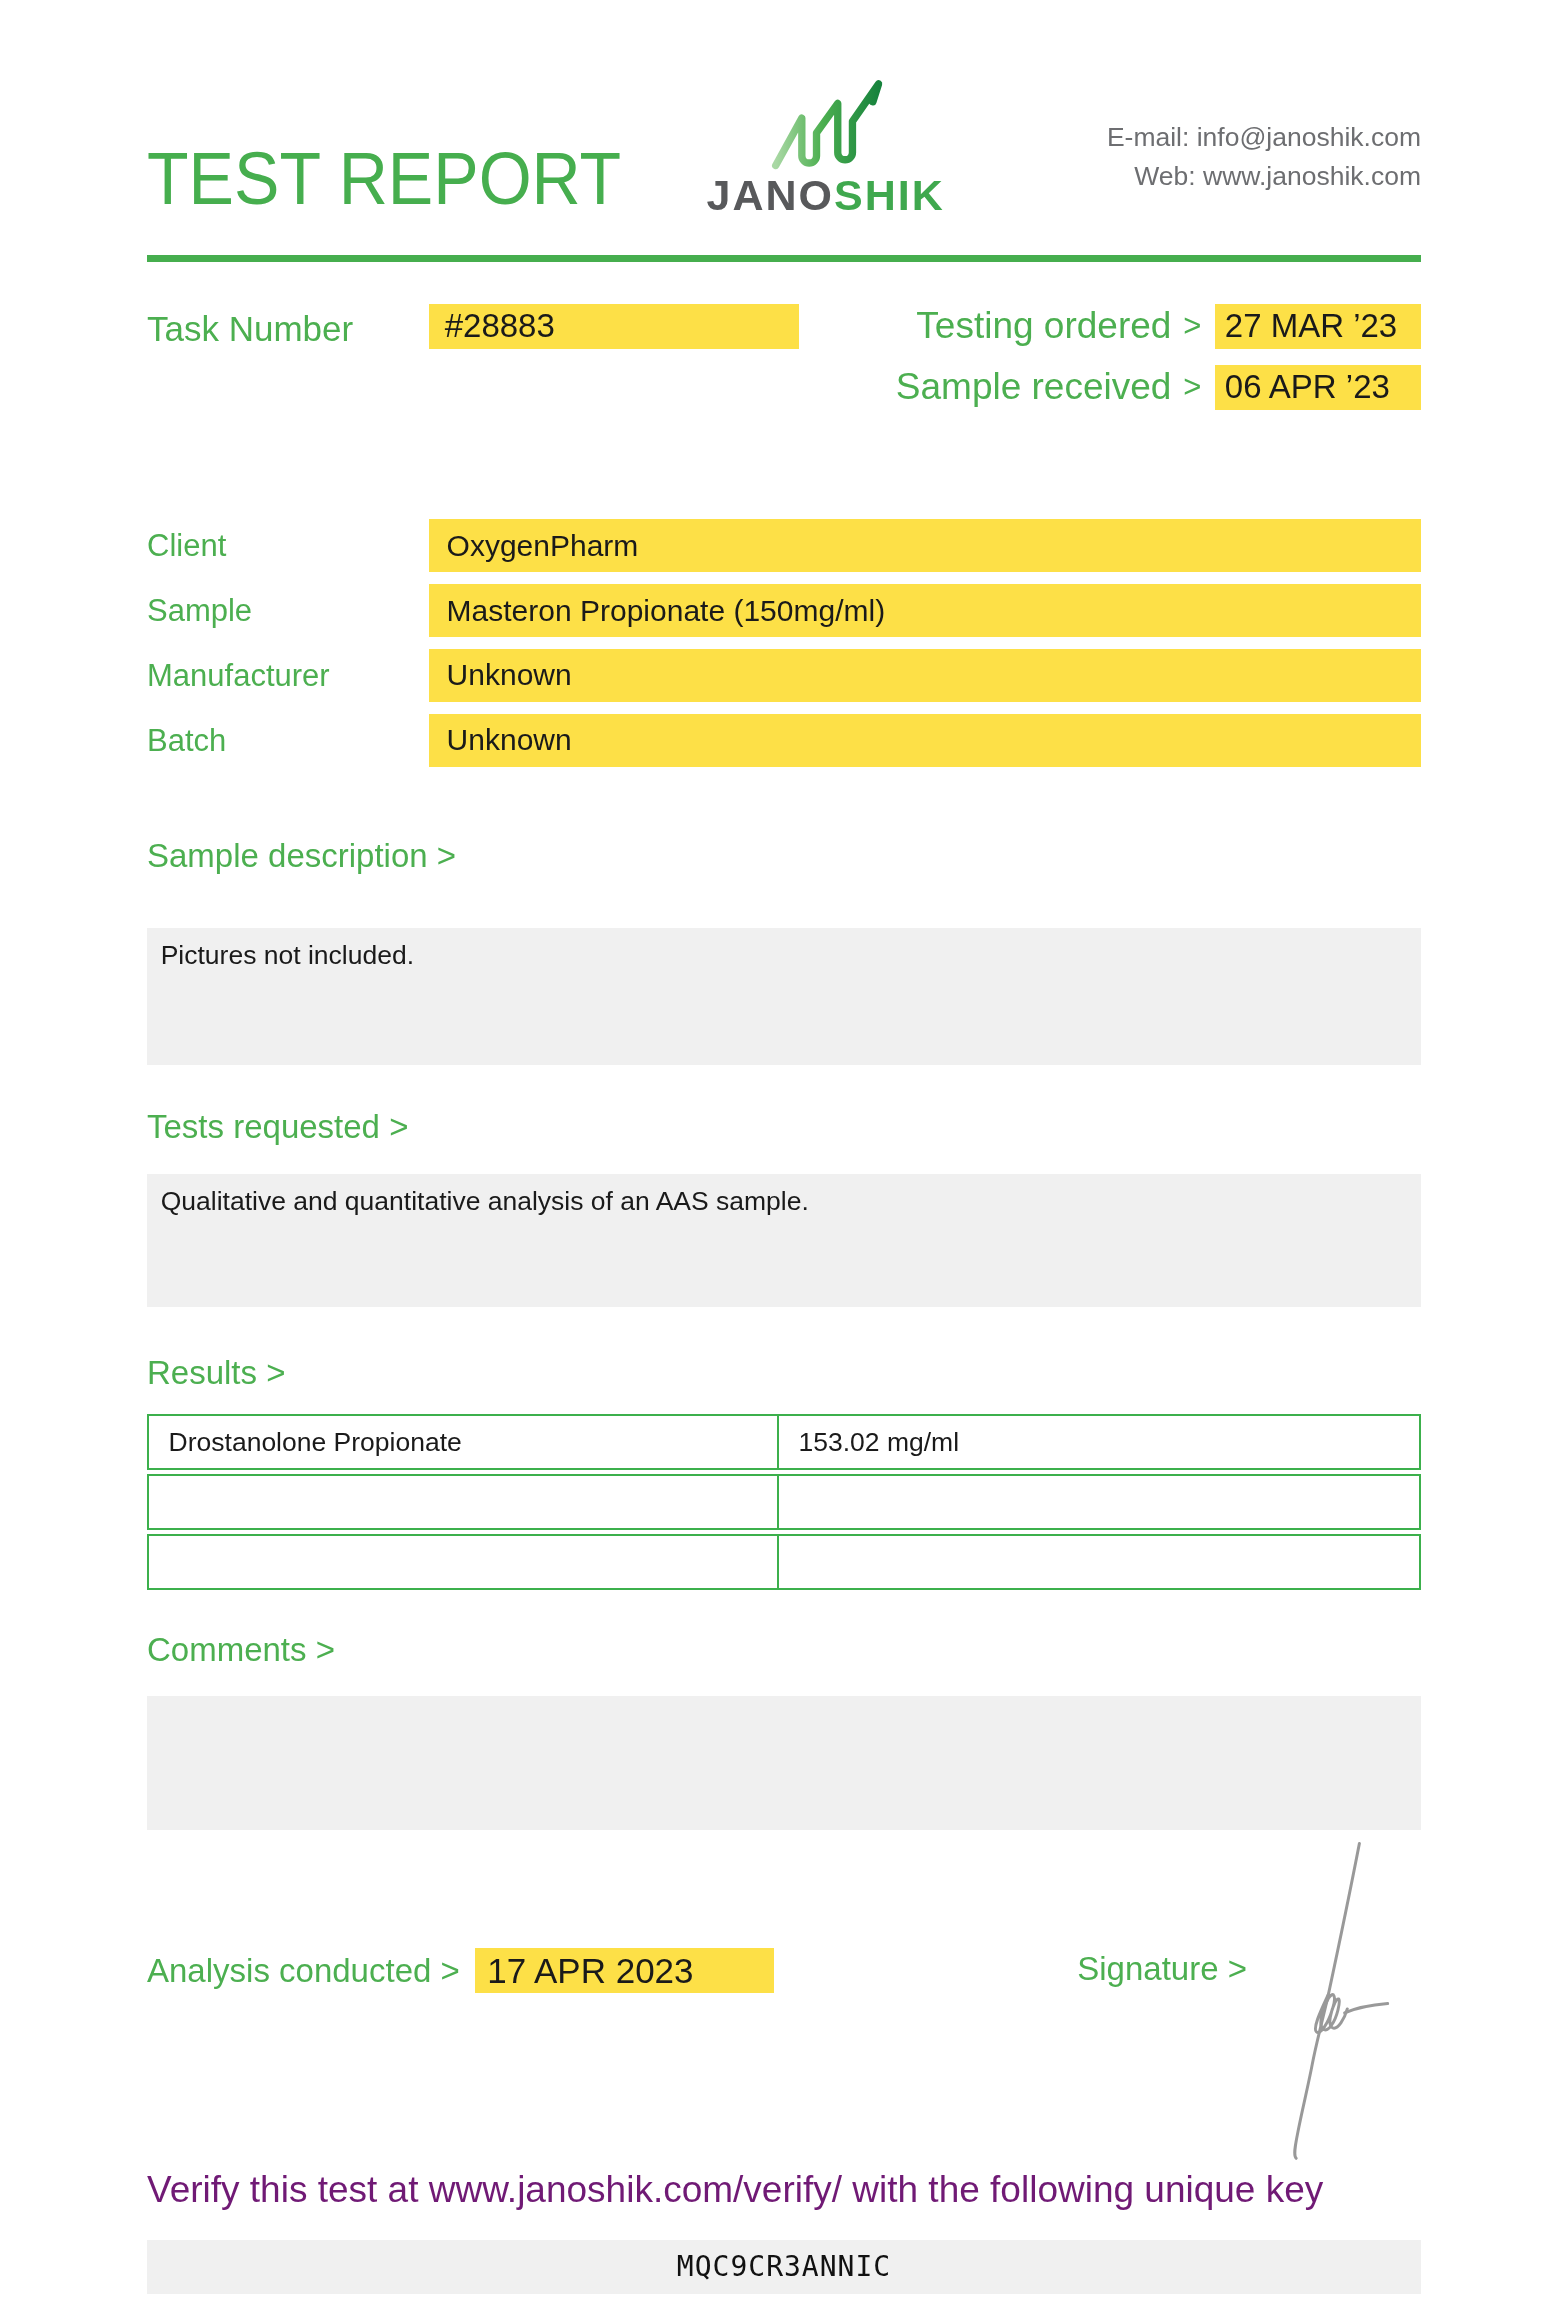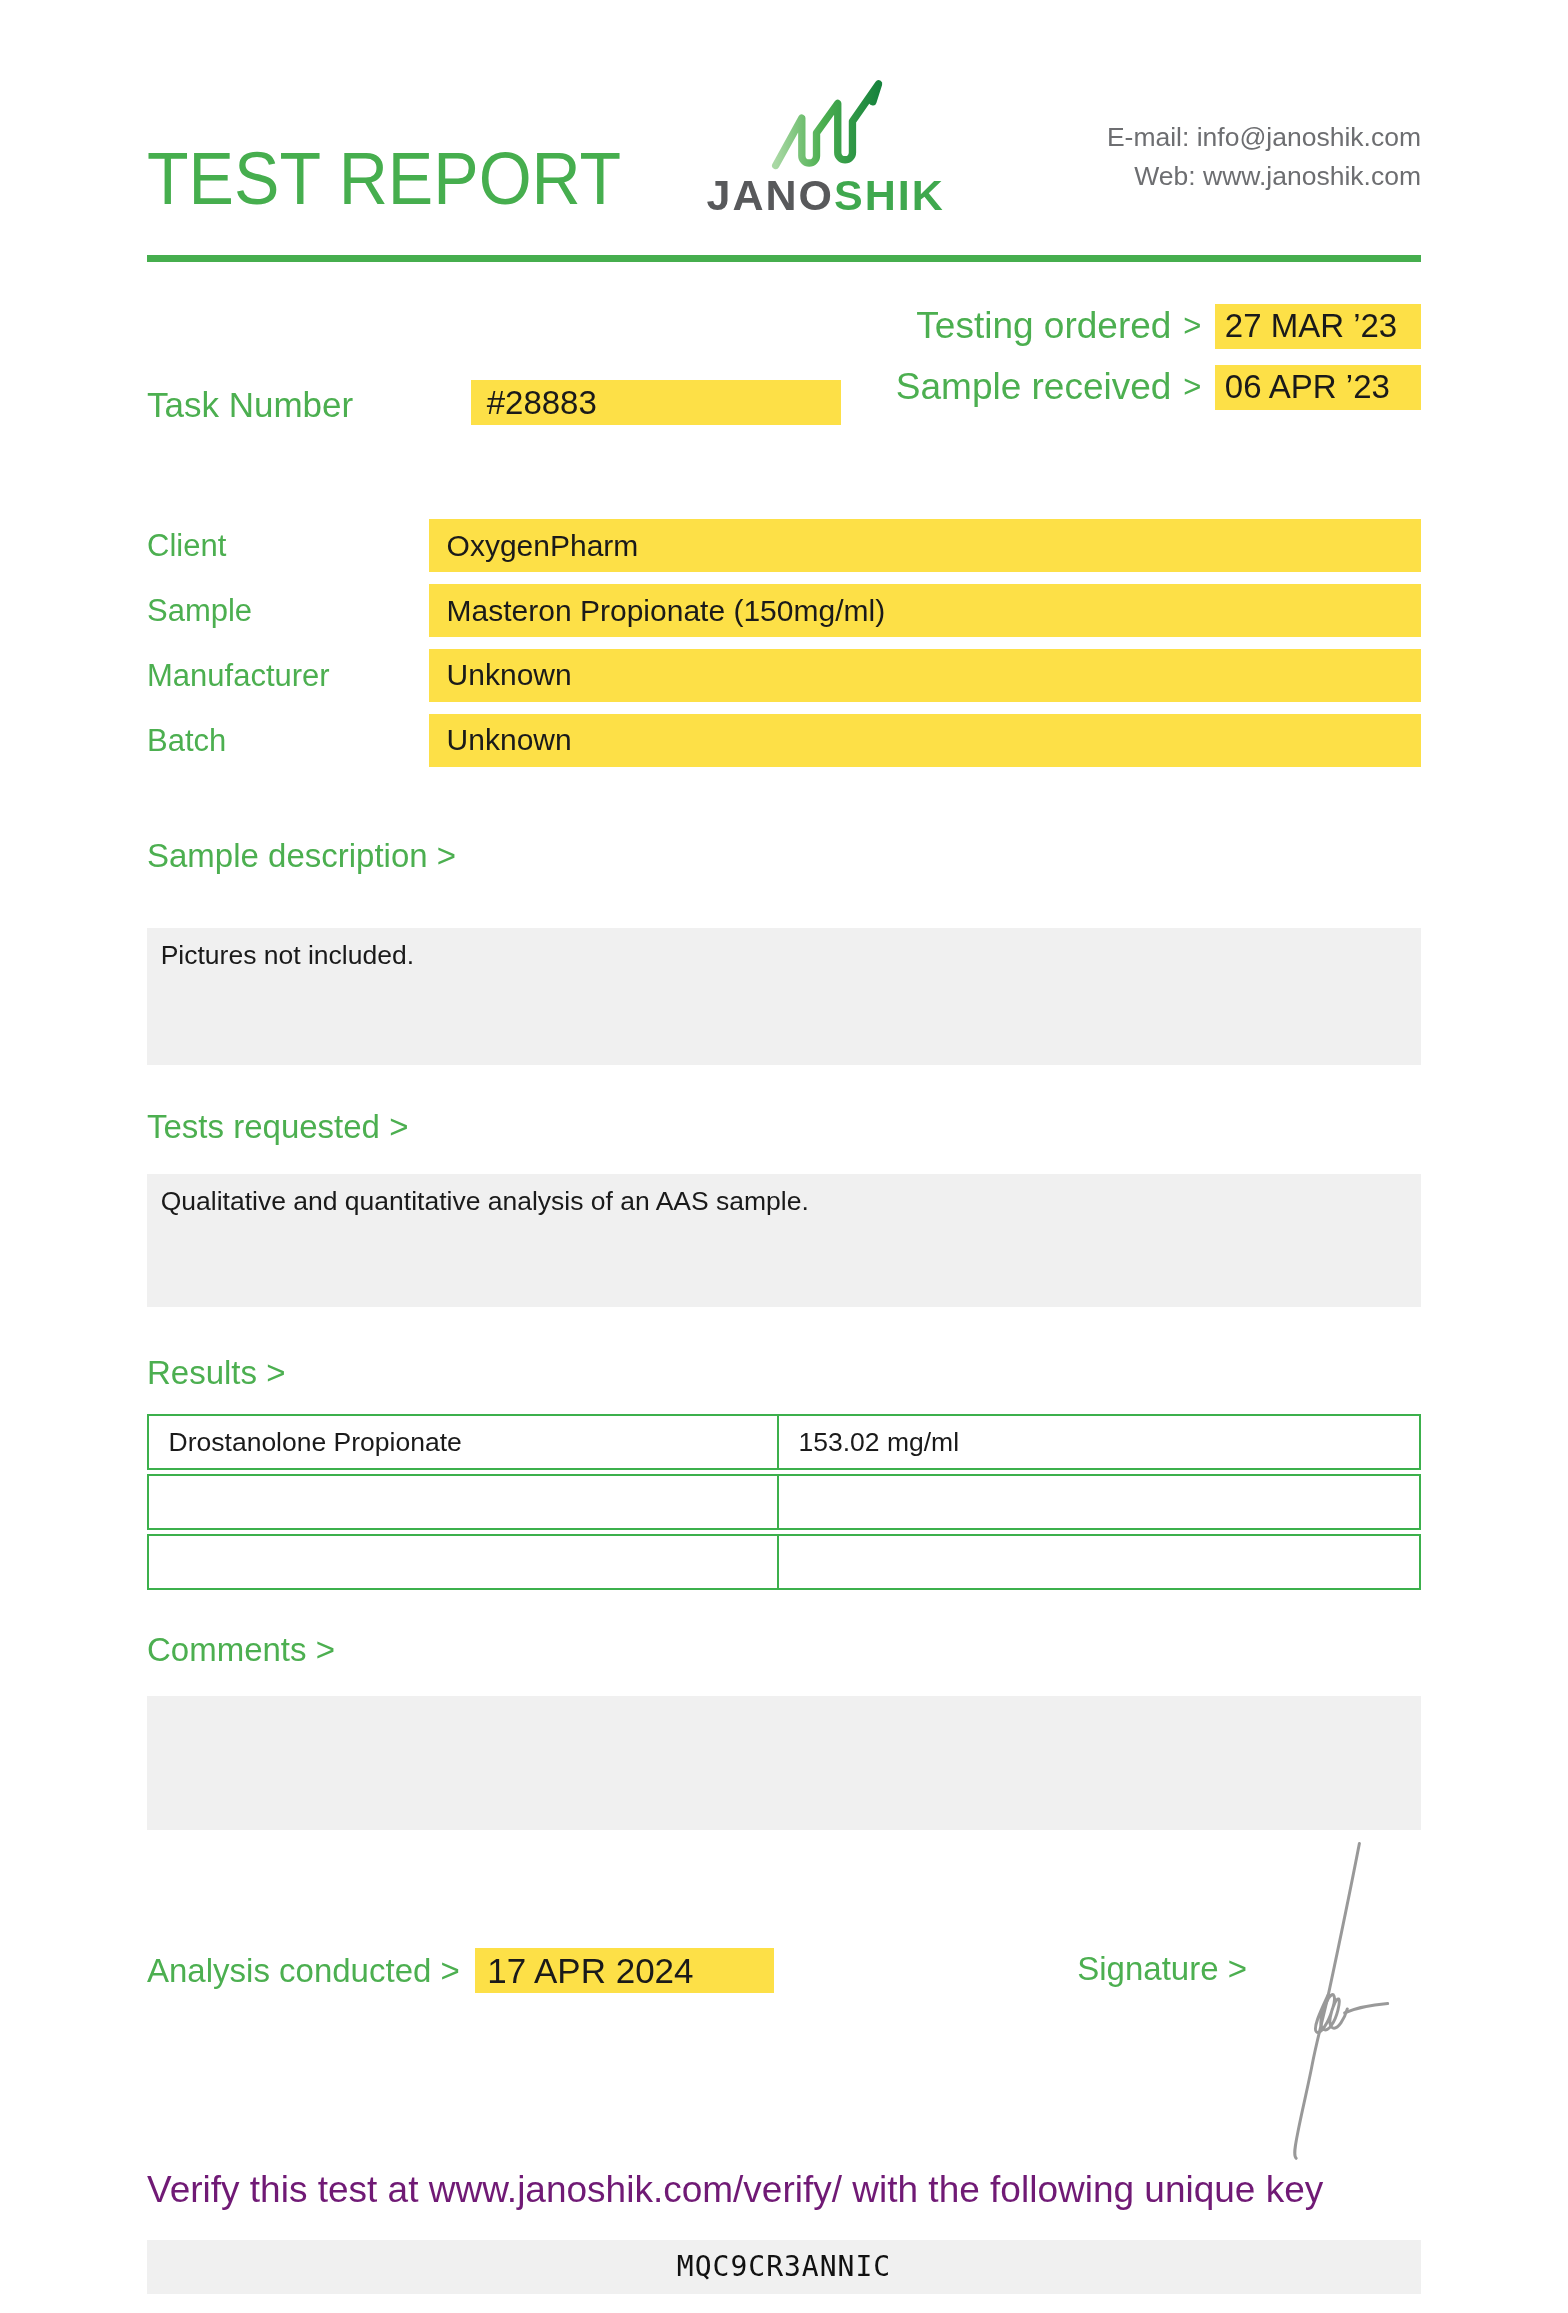--- a/index.html
+++ b/index.html
@@ -23,21 +23,21 @@
   .logo-text { font-size:43px; font-weight:bold; letter-spacing:2px; line-height:1; margin-top:2px; white-space:nowrap; }
   .logo-jano { color:#58595b; }
   .logo-shik { color:#3fa84e; }
   .contact { text-align:right; font-size:26.5px; color:#6d6e71; line-height:39px; margin-top:44px; white-space:nowrap; }
 
   .rule { margin:29px 147px 0 147px; height:6.9px; background:#46ae4e; }
 
   
   .task-section { margin:42px 147px 0 147px; display:flex; }
   .green-label { color:#4caf50; }
-  .task-left { display:flex; align-items:flex-end;gap:42px; }
+  .task-left { display:flex; align-items:flex-start; }
   .task-label { font-size:35px; width:282px; padding-top:4.9px; }
   .value-box { background:#fde047; font-size:33px; display:flex; align-items:center; }
   .task-value { width:370px; height:45px; padding-left:15.7px; }
   .task-right { margin-left:auto; display:flex; flex-direction:column; }
   .date-row { display:flex; align-items:center; justify-content:flex-end; margin-bottom:15.7px; }
   .date-label { font-size:37px; white-space:nowrap; }
   .arrow { font-size:31px; color:#4caf50; margin:0 13.7px 0 11.8px; }
   .date-value { width:206px; height:45px; padding-left:9.8px; }
 
   
@@ -159,21 +159,21 @@
       <div class="result-cell cell-name"></div>
       <div class="result-cell cell-value"></div>
     </div>
   </div>
 
   <div class="section-heading h-comments">Comments &gt;</div>
   <div class="content-box box-comments"></div>
 
   <div class="footer-row">
     <span class="analysis-label green-label">Analysis conducted &gt;</span>
-    <span class="value-box analysis-value">17 APR 2024</span>
+    <span class="value-box analysis-value">17 APR 2023</span>
     <span class="signature-label green-label">Signature &gt;</span>
     <svg class="signature-svg" viewBox="0 0 120 240">
       <g fill="none" stroke="#8f8f8f" stroke-width="2.2" stroke-linecap="round" opacity="0.9">
         <path d="M93 4 C86 40 76 88 70 116 C66 134 61 152 58 168 C55 184 50 204 47 220 C45 230 44 236 46 238"></path>
         <path d="M70 116 c-5 11 -12 25 -9 28 c3 3 9 -7 12 -17 c3 -9 1 -14 -3 -8 c-4 7 -8 20 -4 23 c4 3 9 -6 11 -14 c2 -8 1 -11 -2 -6 c-3 6 -6 17 -2 19 c4 2 9 -7 11 -14"></path>
         <path d="M82 130 c9 -4 20 -6 32 -7"></path>
       </g>
     </svg>
   </div>
 

